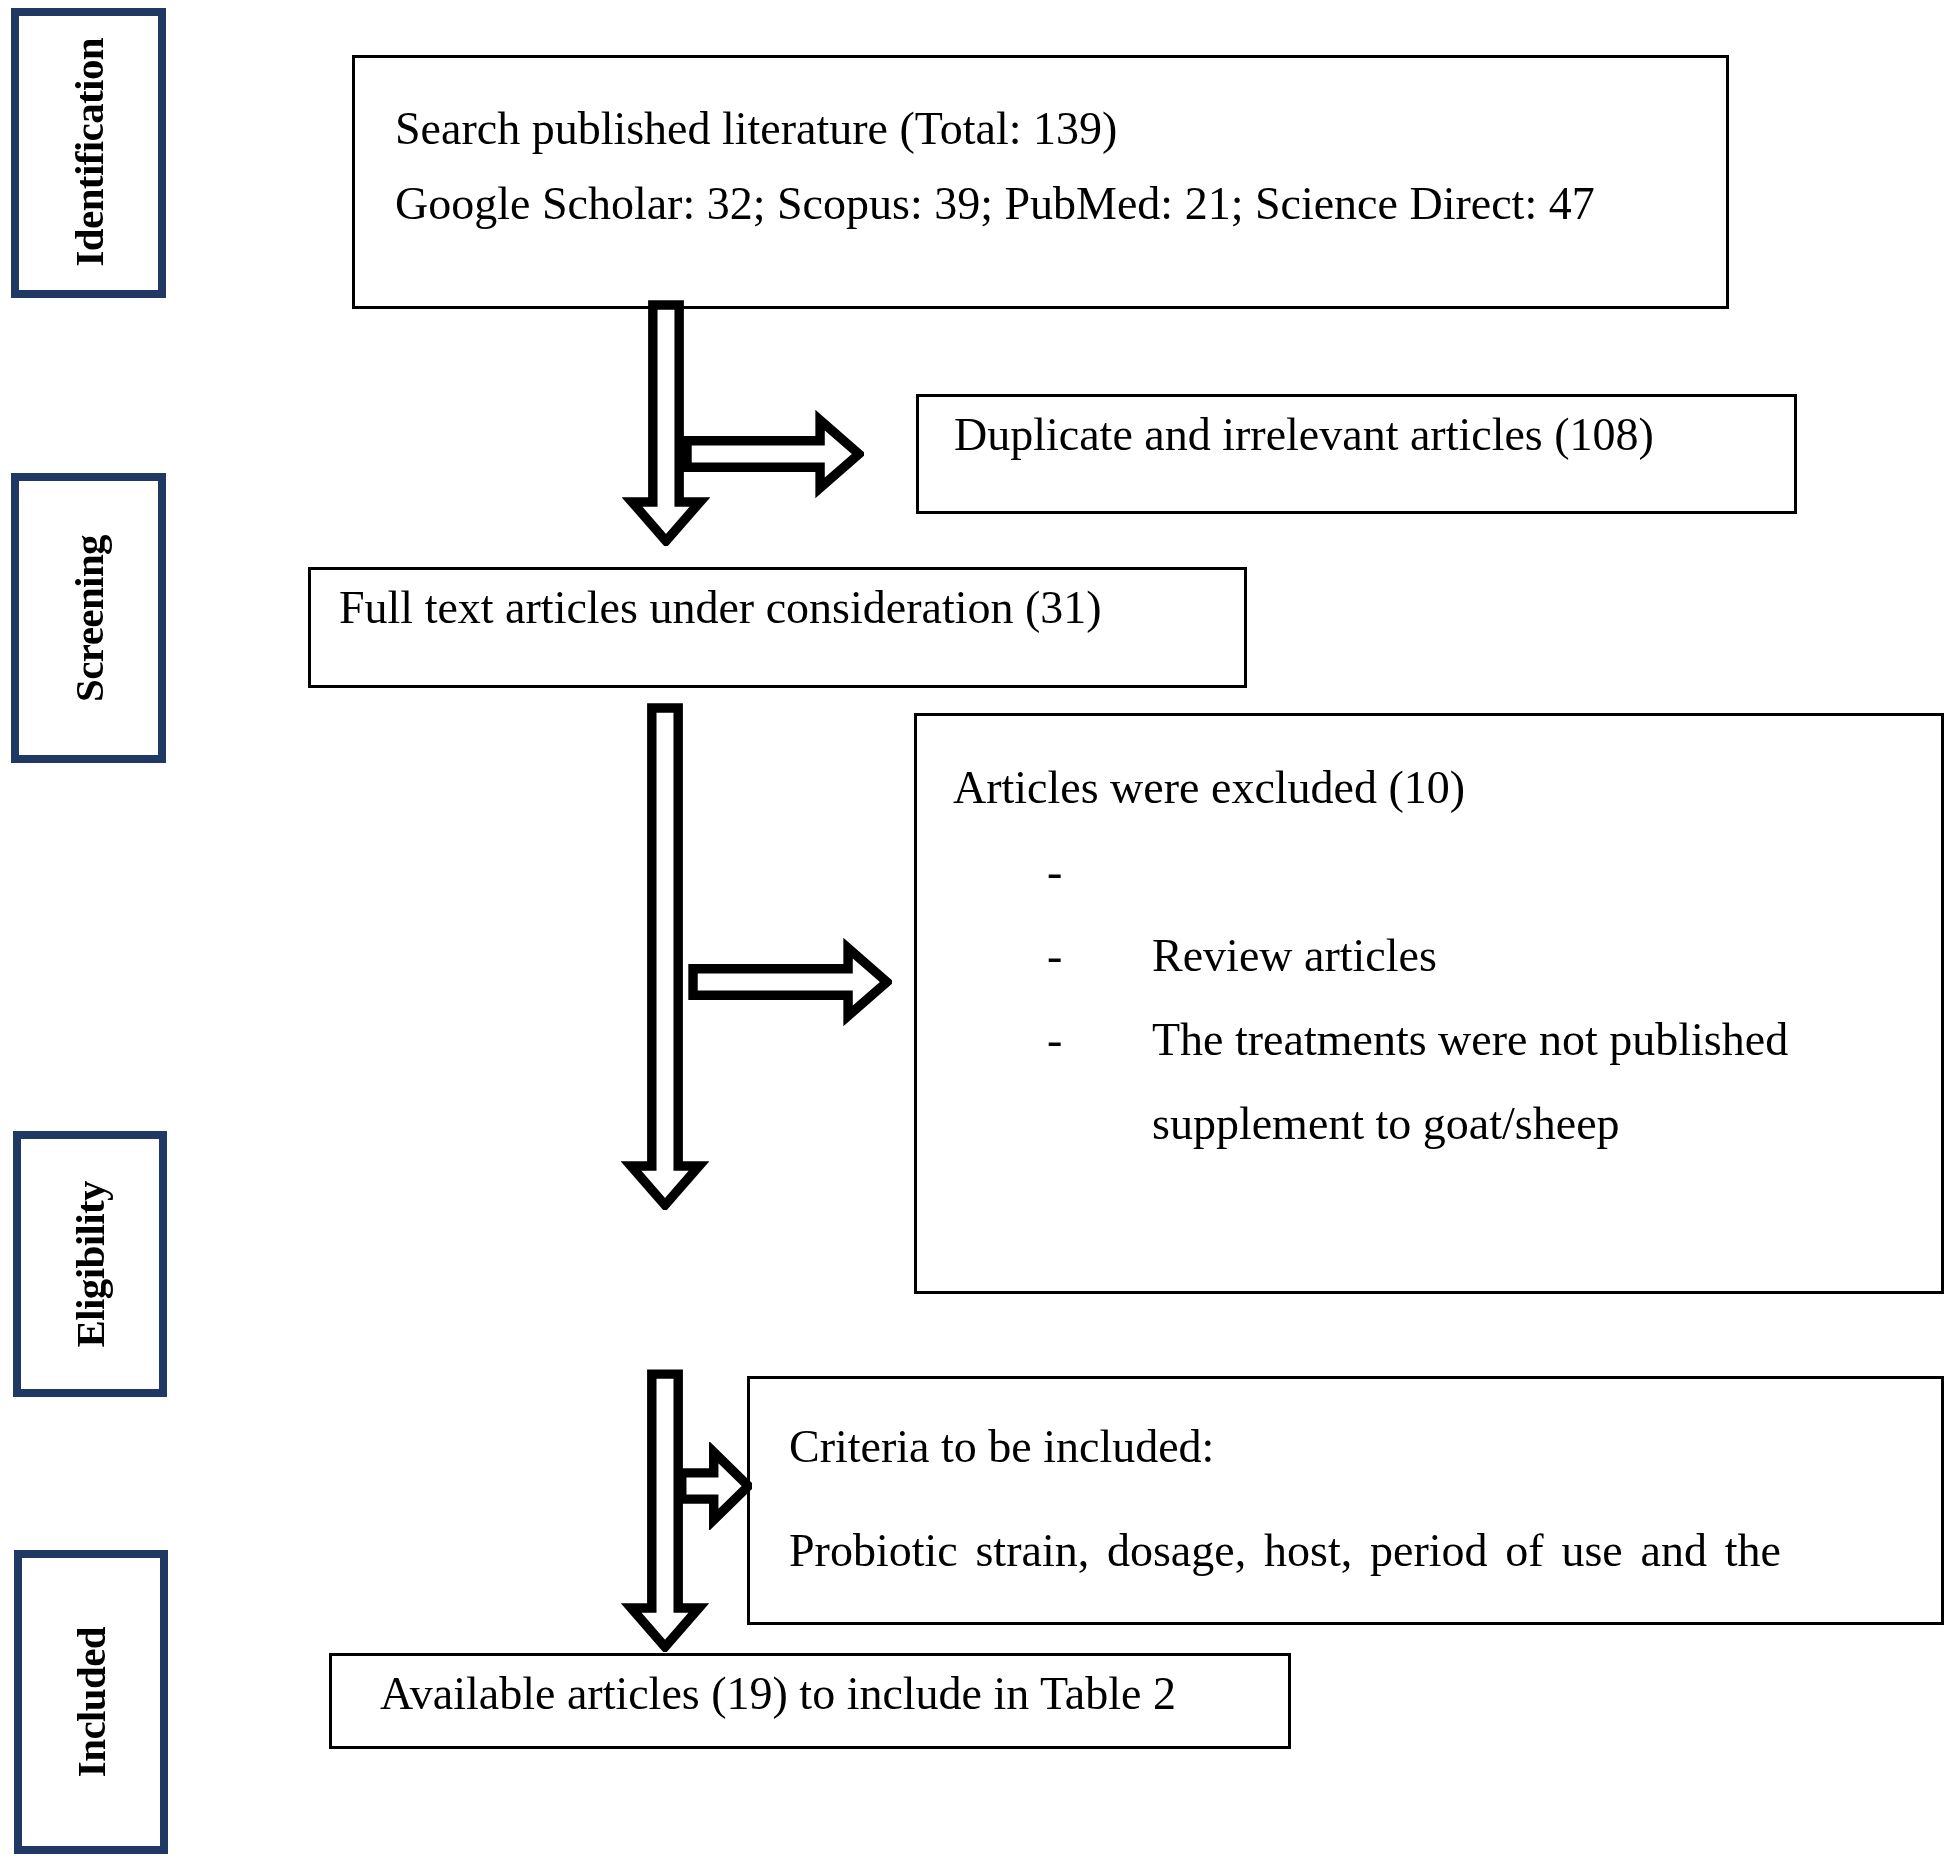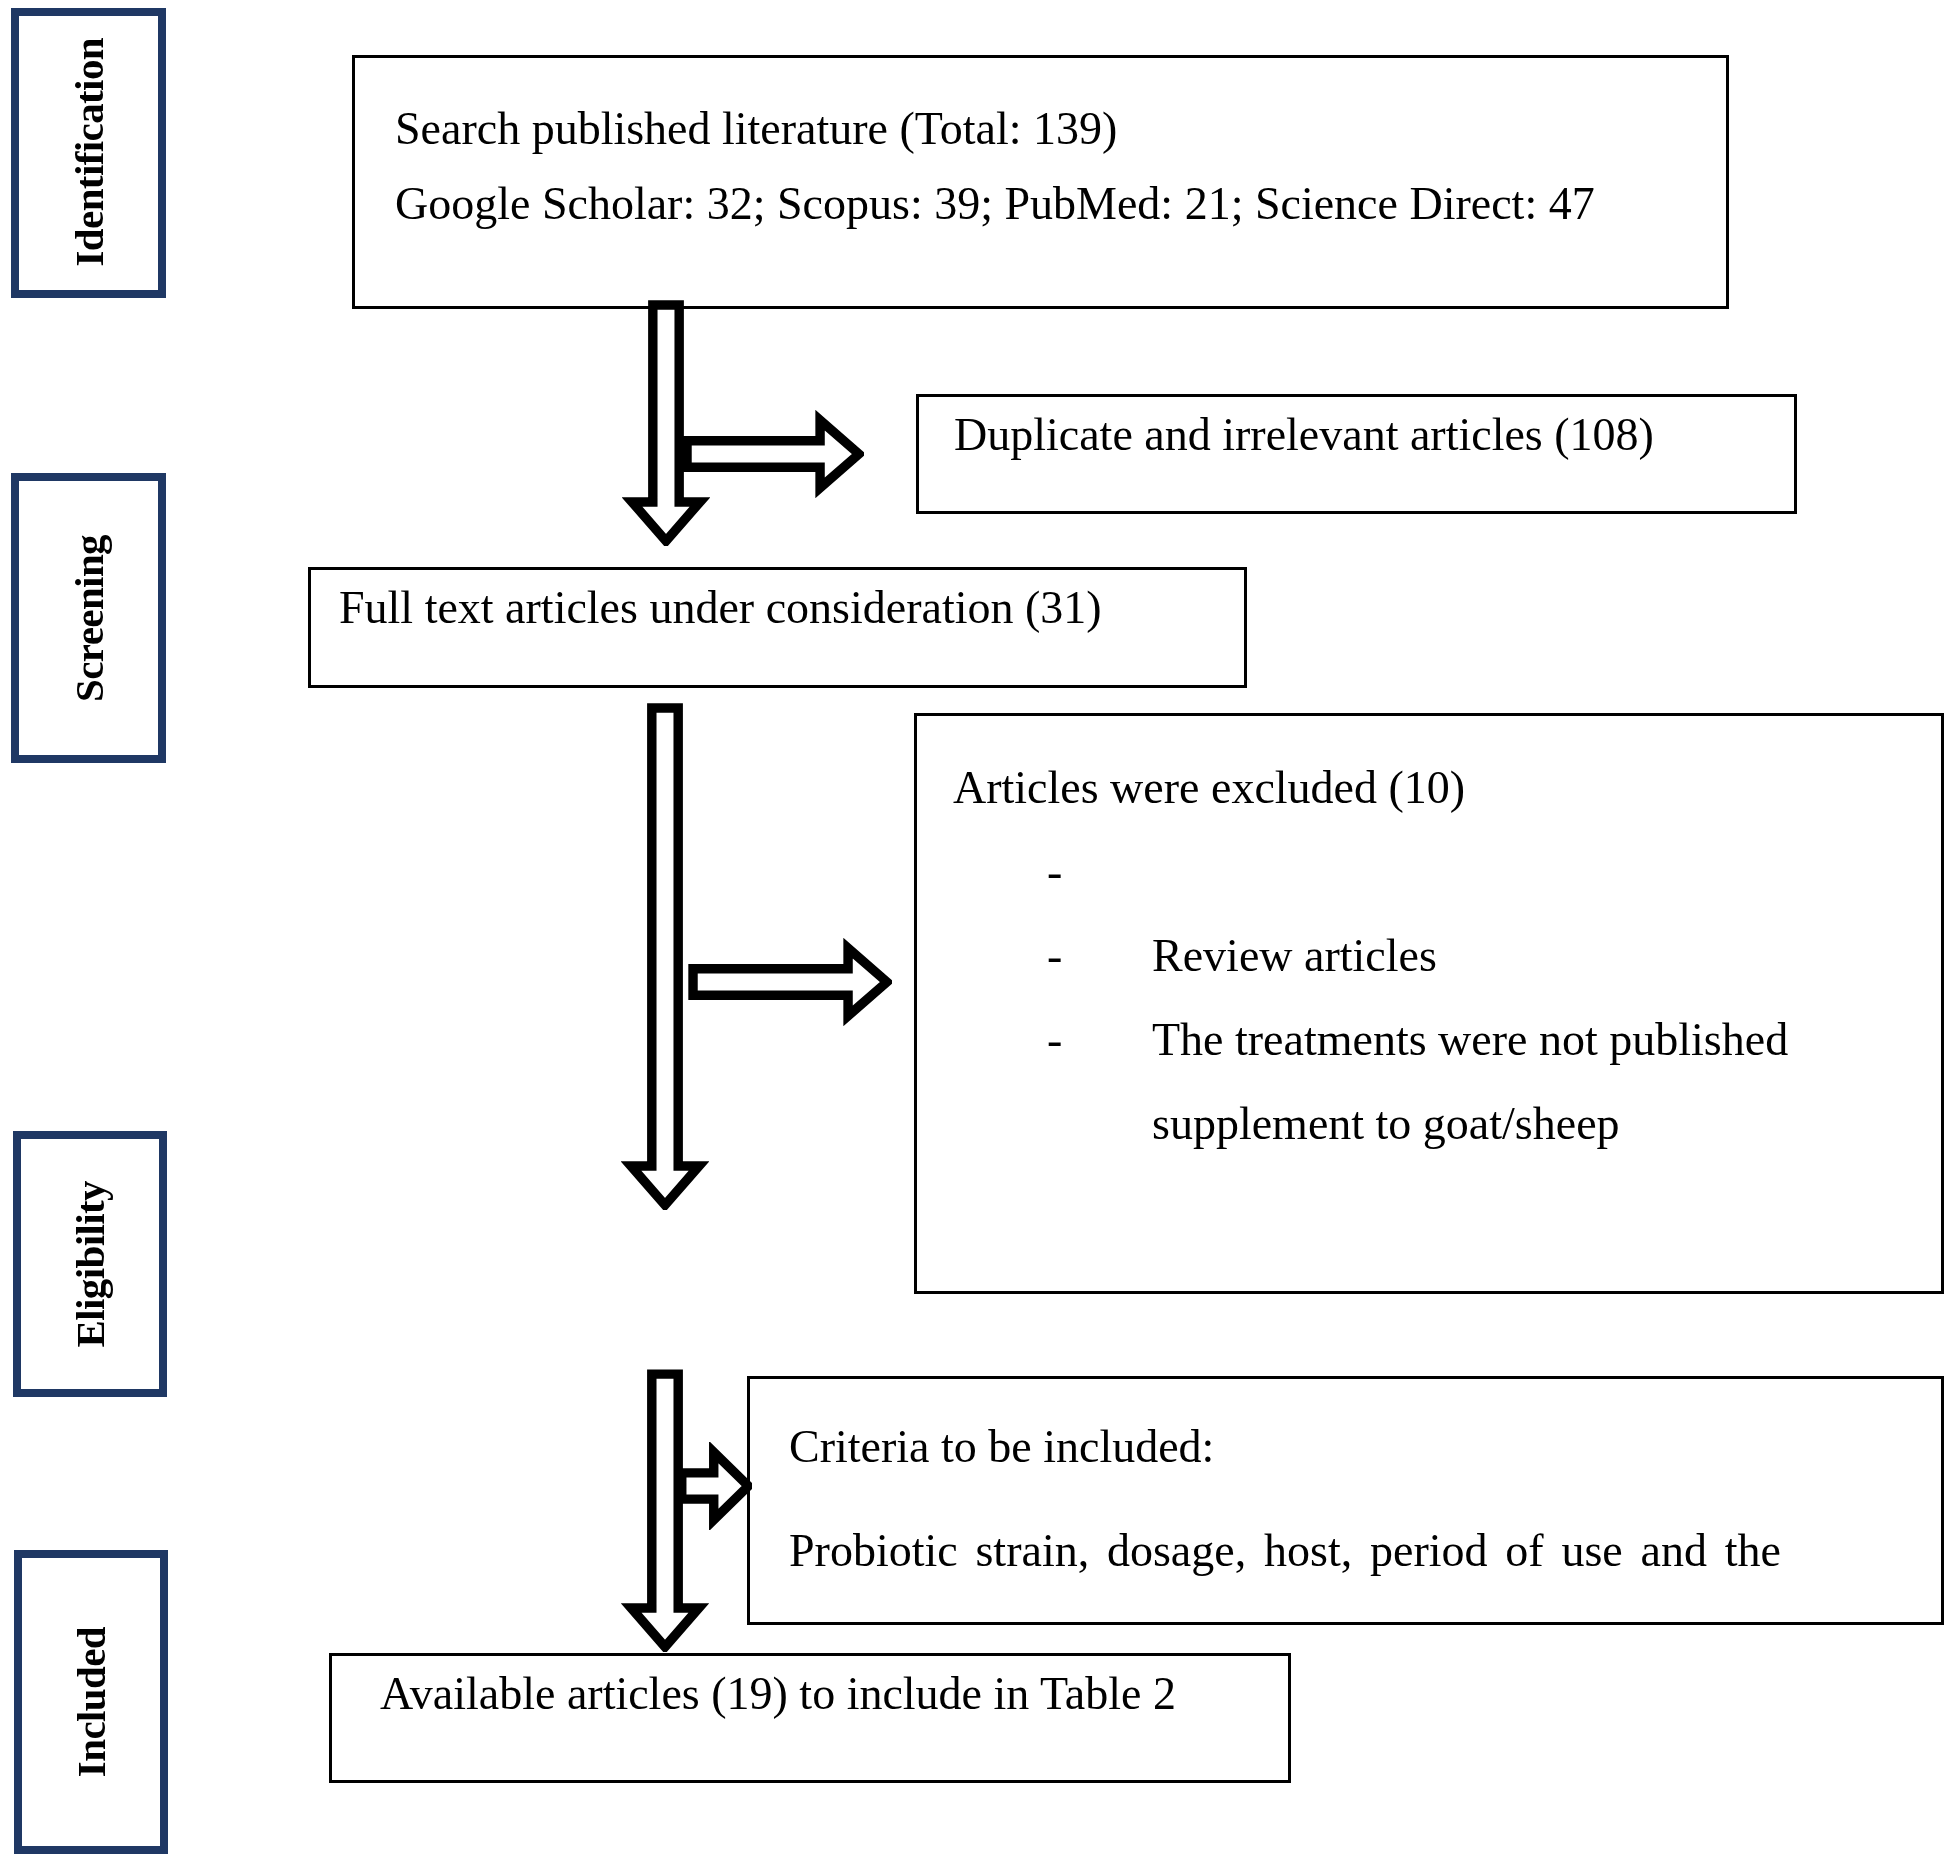--- a/index.html
+++ b/index.html
@@ -43,21 +43,21 @@
     display:flex;
     align-items:flex-start;
   }
   .fbox .line{white-space:nowrap;}
   #box-search{left:312px;top:55px;width:1377px;height:254px;padding:33px 12.6px 0 40px;margin-left:40px;}
   #box-duplicates{left:916px;top:394px;width:881px;height:120px;padding-left:35px;}
   #box-consideration{left:308px;top:567px;width:939px;height:121px;padding-left:28px;}
   #box-excluded{left:914px;top:713px;width:1030px;height:581px;padding:30px 13px 0 36px;line-height:84px;}
   #box-extraction{left:329px;top:1212px;width:962px;height:119px;padding-left:45px;}
   #box-criteria{left:747px;top:1376px;width:1197px;height:249px;padding:16.3px 25px 0 39px;line-height:104px;}
-  #box-available{left:329px;top:1653px;width:962px;height:130px;padding-left:48px;}
+  #box-available{left:329px;top:1653px;width:962px;height:96px;padding-left:48px;}
   #box-criteria .justified{word-spacing:6.3px;}
   .bullet{display:flex;padding-left:94px;}
   .bullet .dash{width:105px;flex:none;}
   .bullet .btext{flex:1;line-height:84px;}
   
   .arrow{position:absolute;}
   .arrow polygon{fill:#ffffff;stroke:#000000;stroke-width:15;stroke-linejoin:miter;}
 </style>
 </head>
 <body>

